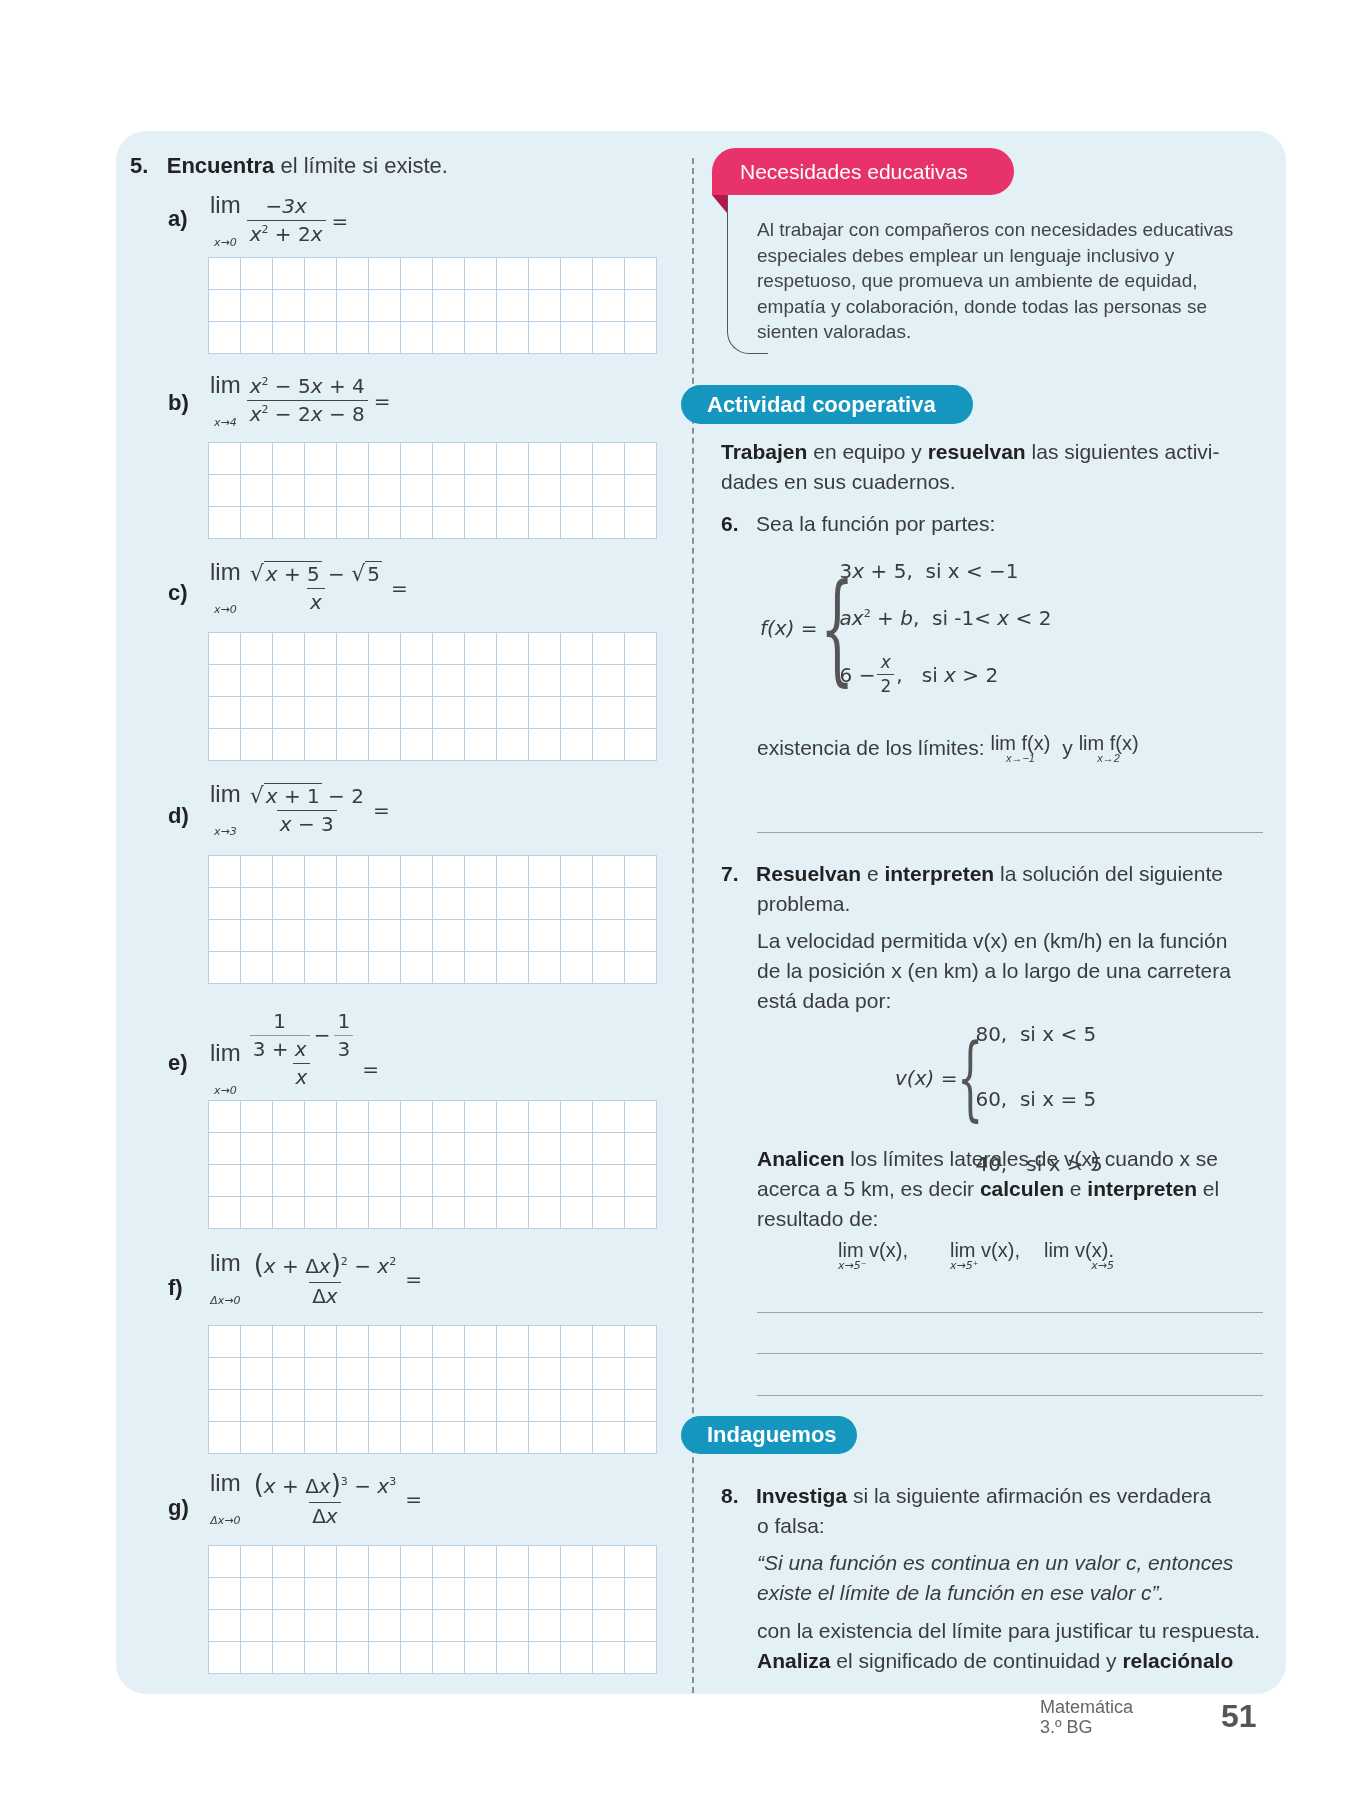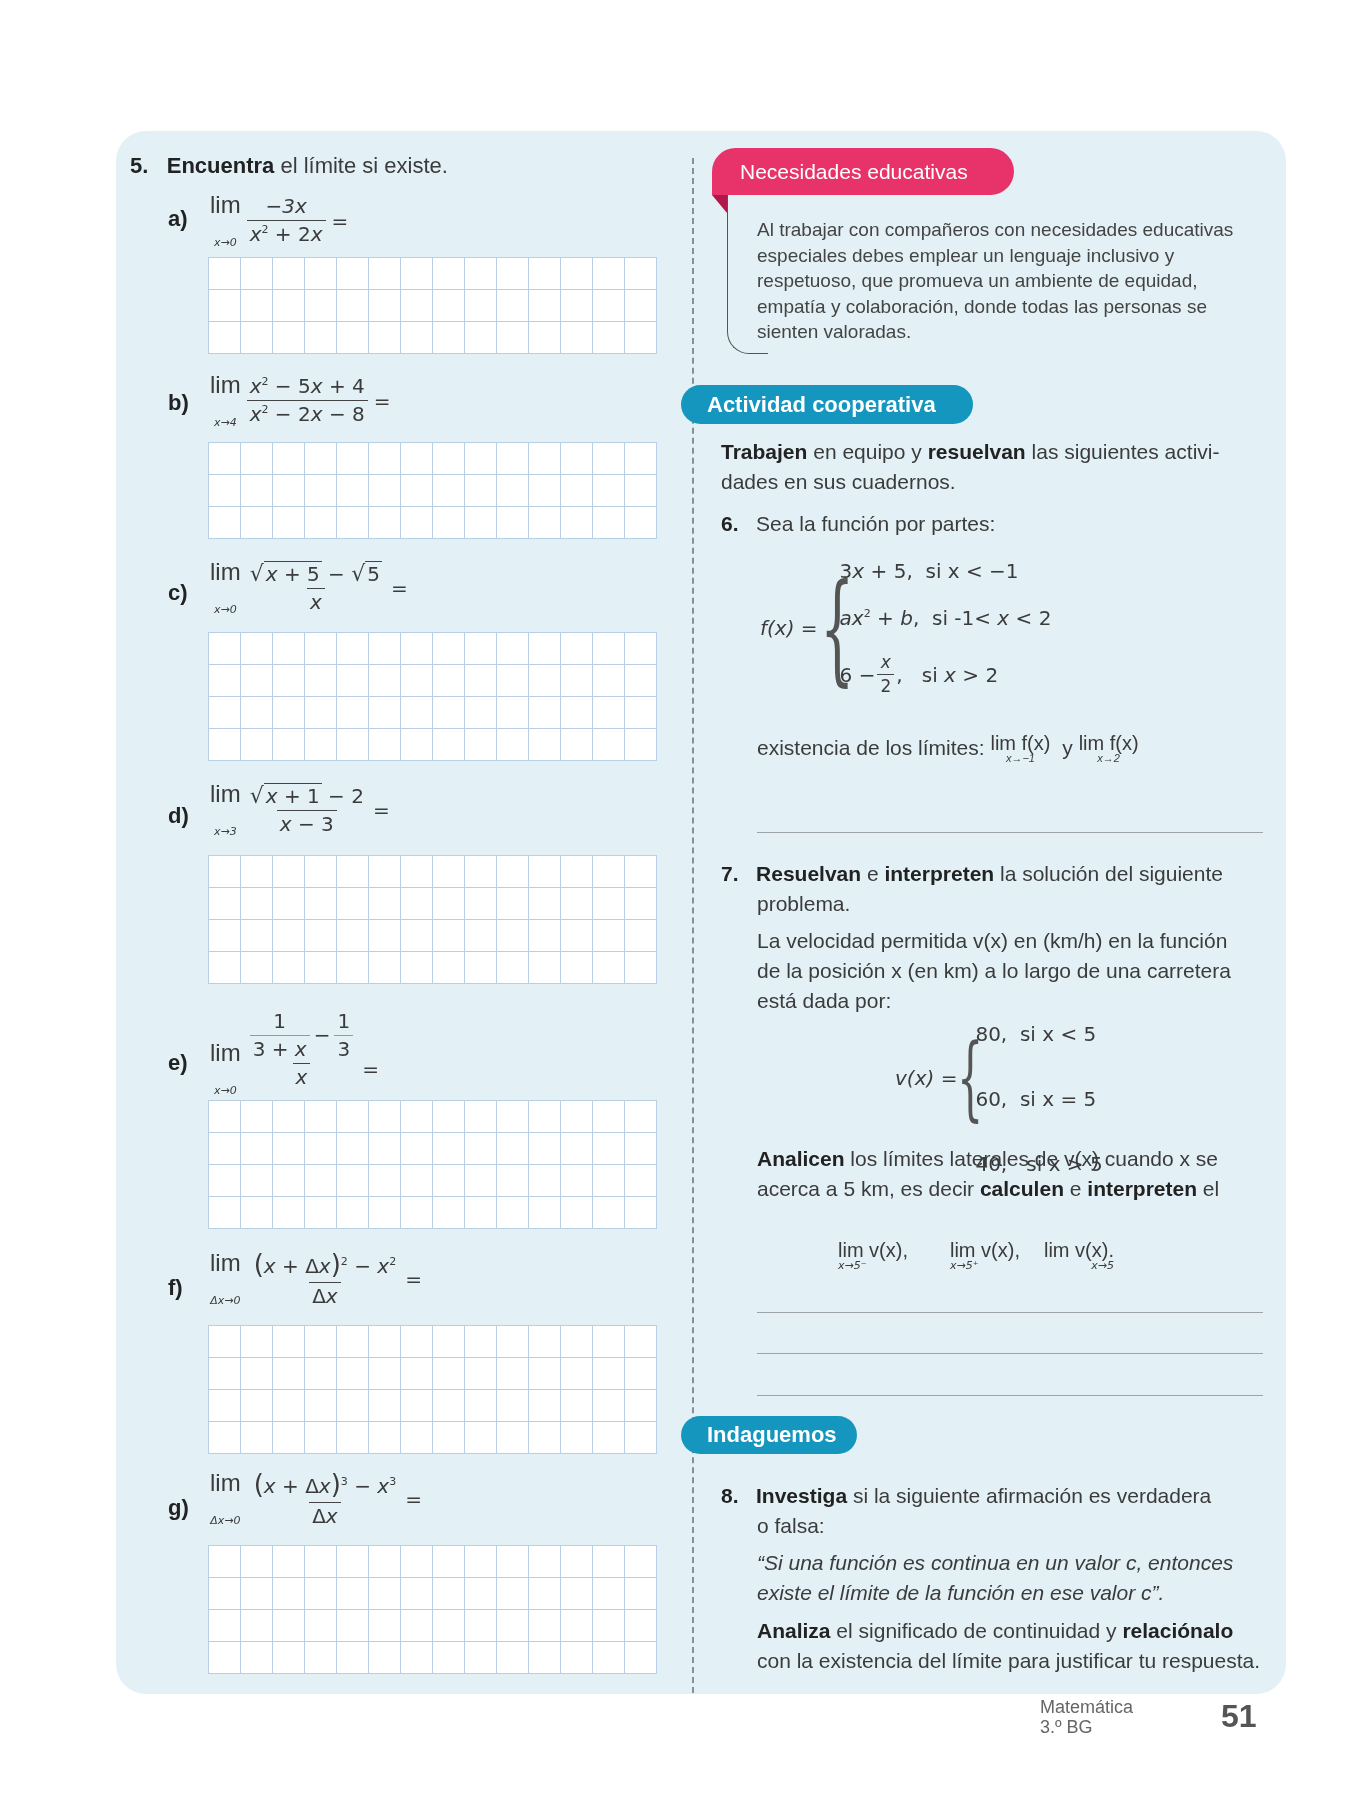--- a/index.html
+++ b/index.html
@@ -225,20 +225,21 @@
   <span class="brace" style="font-size:92px; width:18px;">{</span>
   <div class="rows" style="height:112px;gap:41px;">
     <div><span>80,</span>&nbsp;&nbsp;<span>si x &lt; 5</span></div>
     <div><span>60,</span>&nbsp;&nbsp;<span>si x = 5</span></div>
     <div><span>40,</span>&nbsp;&nbsp;&nbsp;<span>si x &gt; 5</span></div>
   </div>
 </div>
 <div class="abs t" style="left:757px; top:1144px; line-height:30px;">
   <div><b>Analicen</b><span> los límites laterales de v(x) cuando x se</span></div>
   <div><span>acerca a 5 km, es decir </span><b>calculen</b><span> e </span><b>interpreten</b><span> el</span></div>
+  <div>resultado de:</div>
 </div>
 <div class="math" style="left:838px; top:1240px;">
   <span class="lim" style="align-items:flex-start;">
       <span class="w" style="font-size:20px;">lim v(x),</span>
       <span class="s" style="margin-top:0;">x→5⁻</span>
     </span>
   <span style="width:36px;"></span>
   <span class="lim" style="align-items:flex-start;">
       <span class="w" style="font-size:20px;">lim v(x),</span>
       <span class="s" style="margin-top:0;">x→5⁺</span>
@@ -258,21 +259,21 @@
   </div>
 <div class="abs t" style="left:721px; top:1481px; line-height:30px;">
   <div><span class="num">8.</span>&nbsp;&nbsp;&nbsp;<b>Investiga</b><span> si la siguiente afirmación es verdadera</span></div>
   <div style="padding-left:36px;">o falsa:</div>
 </div>
 <div class="abs t" style="left:757px; top:1548px; line-height:30px; font-style:italic;">
   <div>“Si una función es continua en un valor c, entonces</div>
   <div>existe el límite de la función en ese valor c”.</div>
 </div>
 <div class="abs t" style="left:757px; top:1616px; line-height:30px;">
+  <div>con la existencia del límite para justificar tu respuesta.</div>
   <div><b>Analiza</b><span> el significado de continuidad y </span><b>relaciónalo</b></div>
-  <div>con la existencia del límite para justificar tu respuesta.</div>
 </div>
 
 <div class="foot1">
   <div>Matemática</div>
   <div>3.º BG</div>
 </div>
 <div class="pagenum">51</div>
 
 </body></html>

